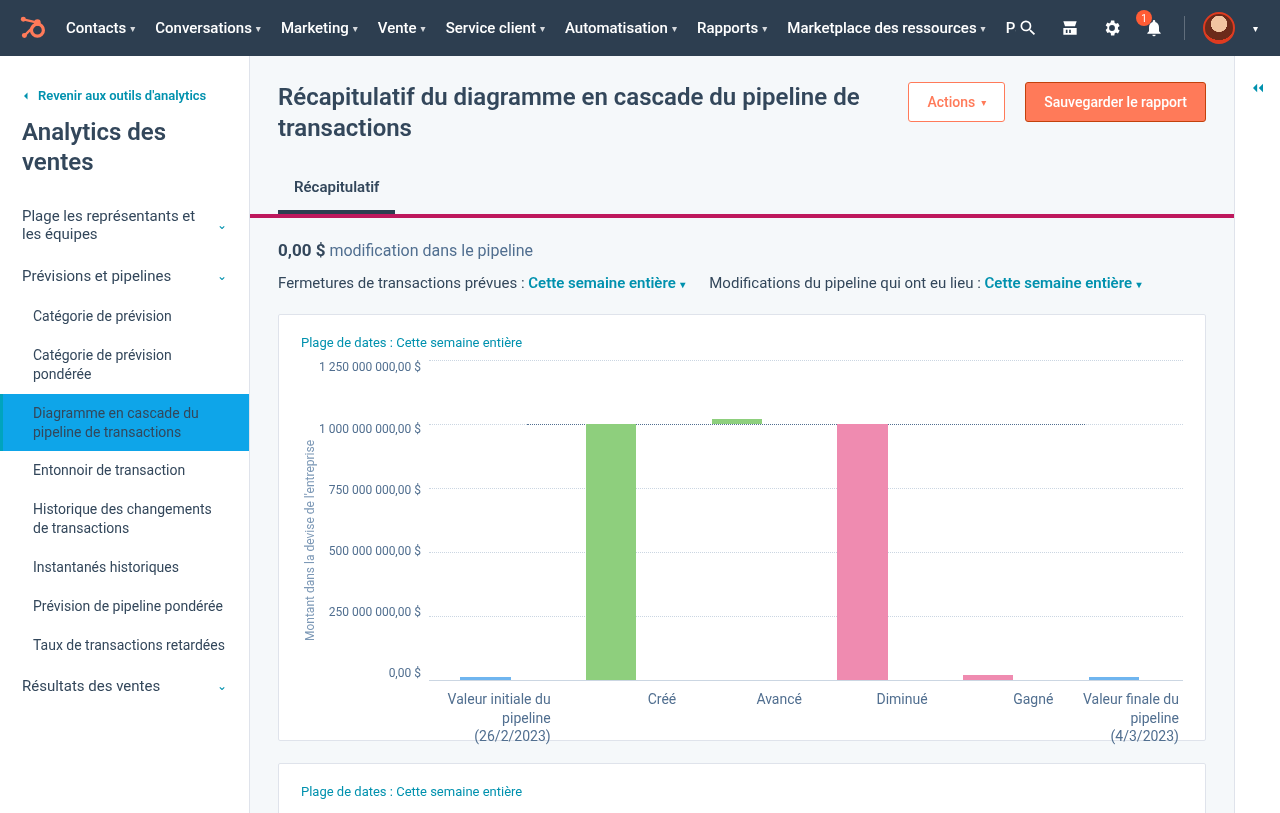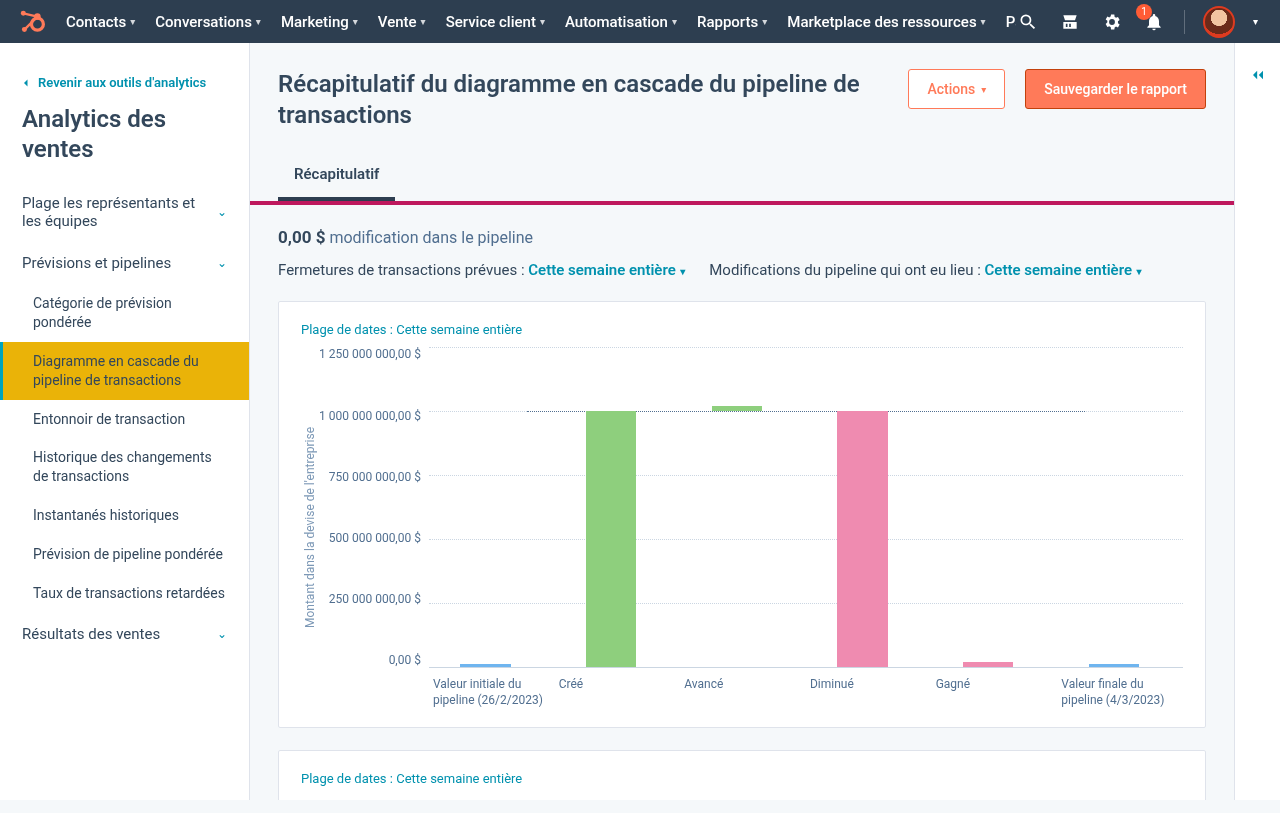--- a/index.html
+++ b/index.html
@@ -1,19 +1,19 @@
 <!DOCTYPE html>
 <html><head>
 <meta charset="utf-8">
 <style>
 * { margin: 0; padding: 0; box-sizing: border-box; font-family: -apple-system, BlinkMacSystemFont, "Segoe UI", Roboto, sans-serif; }
 body { background: #f5f8fa; color: #33475b; font-size: 14px; overflow: hidden; }
 
 
-.topnav { background: #2d3e50; height: 43px; display: flex; align-items: center; padding: 0 8px; color: #fff; position: relative; }
+.topnav { background: #2d3e50; height: 56px; display: flex; align-items: center; padding: 0 8px; color: #fff; position: relative; }
 .logo { width: 28px; height: 28px; margin: 0 10px; display: flex; align-items: center; justify-content: center; }
 .logo svg { fill: #ff7a59; }
 .nav-items { display: flex; align-items: center; overflow: hidden; flex: 1; }
 .nav-item { display: flex; align-items: center; padding: 0 10px; height: 56px; cursor: pointer; white-space: nowrap; font-weight: 500; font-size: 15px; }
 .nav-item .chev { margin-left: 4px; font-size: 10px; opacity: .8; }
 .nav-right { display: flex; align-items: center; gap: 18px; padding-right: 14px; }
 .nav-right .icon-btn { width: 24px; height: 24px; display: flex; align-items: center; justify-content: center; cursor: pointer; position: relative; }
 .nav-right svg { fill: #fff; }
 .notif-badge { position: absolute; top: -6px; left: -6px; background: #ff5c35; color: #fff; font-size: 10px; width: 16px; height: 16px; border-radius: 50%; display: flex; align-items: center; justify-content: center; }
 .avatar { width: 32px; height: 32px; border-radius: 50%; background: radial-gradient(circle at 50% 35%, #f2c4a1 0 35%, #6b2a1a 36% 70%, #de3b20 71% 100%); border: 2px solid #de3b20; }
@@ -28,21 +28,21 @@
 .collapse-panel svg { fill: #0091ae; }
 
 
 .back-link { display: flex; align-items: center; color: #0091ae; font-weight: 600; font-size: 13px; padding: 0 20px 14px; cursor: pointer; }
 .back-link svg { fill: #0091ae; margin-right: 6px; }
 .side-title { font-size: 24px; font-weight: 600; color: #33475b; padding: 0 22px 18px; line-height: 1.25; }
 .side-heading { display: flex; align-items: center; justify-content: space-between; padding: 12px 22px; font-size: 15px; font-weight: 400; color: #33475b; cursor: pointer; }
 .side-heading .chev { color: #0091ae; font-size: 12px; }
 .side-sub { display: block; }
 .side-sub-item { padding: 10px 20px 10px 30px; font-size: 14px; color: #33475b; cursor: pointer; border-left: 3px solid transparent; line-height: 1.35; }
-.side-sub-item.active { background: #eab308; border-left-color: #00a4bd; color: #33475b; }
+.side-sub-item.active { background: #0ea5e9; border-left-color: #00a4bd; color: #33475b; }
 
 
 .page-header { padding: 26px 28px 0 28px; display: flex; align-items: flex-start; gap: 20px; }
 .page-title { font-size: 24px; font-weight: 600; color: #33475b; flex: 1; line-height: 1.3; }
 .btn { height: 40px; padding: 0 18px; border-radius: 3px; font-size: 14px; font-weight: 500; display: inline-flex; align-items: center; cursor: pointer; white-space: nowrap; }
 .btn-outline { border: 1px solid #ff7a59; color: #ff7a59; background: #fff; }
 .btn-primary { border: 1px solid #c2410c; background: #ff7a59; color: #fff; }
 .btn .chev { margin-left: 6px; font-size: 10px; }
 
 
@@ -64,21 +64,21 @@
 .chart { display: flex; height: 360px; position: relative; margin-top: 6px; }
 .ylabel { writing-mode: vertical-rl; transform: rotate(180deg); text-align: center; font-size: 12px; color: #7c98b6; padding: 0 2px; }
 .yaxis { display: flex; flex-direction: column; justify-content: space-between; align-items: flex-end; padding-right: 8px; height: 320px; font-size: 12px; color: #516f90; }
 .plot-area { flex: 1; position: relative; }
 .grid { position: absolute; inset: 0; height: 320px; }
 .grid-line { position: absolute; left: 0; right: 0; border-top: 1px dotted #cbd6e2; }
 .bars { position: absolute; left: 0; right: 0; top: 0; height: 320px; display: flex; }
 .bar-col { flex: 1; position: relative; }
 .bar { position: absolute; left: 25%; width: 40%; }
 .xaxis { display: flex; margin-top: 6px; }
-.xaxis .xtick { flex: 1; text-align: left; font-size: 12px; color: #516f90; padding: 0 4px; line-height: 1.3; }
+.xaxis .xtick { flex: 1; text-align: right; font-size: 14px; color: #516f90; padding: 0 4px; line-height: 1.3; }
 </style>
 </head>
 <body>
 
 <div class="topnav">
   <div class="logo">
     <svg viewBox="0 0 24 24" width="26" height="26">
         <circle cx="17" cy="7" r="3"></circle>
         <circle cx="4" cy="4" r="2.3"></circle>
         <circle cx="5" cy="19" r="2.3"></circle>
@@ -164,20 +164,21 @@
     <div id="side-groups">
         <div class="side-heading">
           <span>Plage les représentants et les équipes</span>
           <span class="chev">⌄</span>
         </div>
         <div class="side-heading">
           <span>Prévisions et pipelines</span>
           <span class="chev">⌄</span>
         </div>
         <div class="side-sub">
+          <div class="side-sub-item">Catégorie de prévision</div>
           <div class="side-sub-item">Catégorie de prévision pondérée</div>
           <div class="side-sub-item active">Diagramme en cascade du pipeline de transactions</div>
           <div class="side-sub-item">Entonnoir de transaction</div>
           <div class="side-sub-item">Historique des changements de transactions</div>
           <div class="side-sub-item">Instantanés historiques</div>
           <div class="side-sub-item">Prévision de pipeline pondérée</div>
           <div class="side-sub-item">Taux de transactions retardées</div>
         </div>
         <div class="side-heading">
           <span>Résultats des ventes</span>

